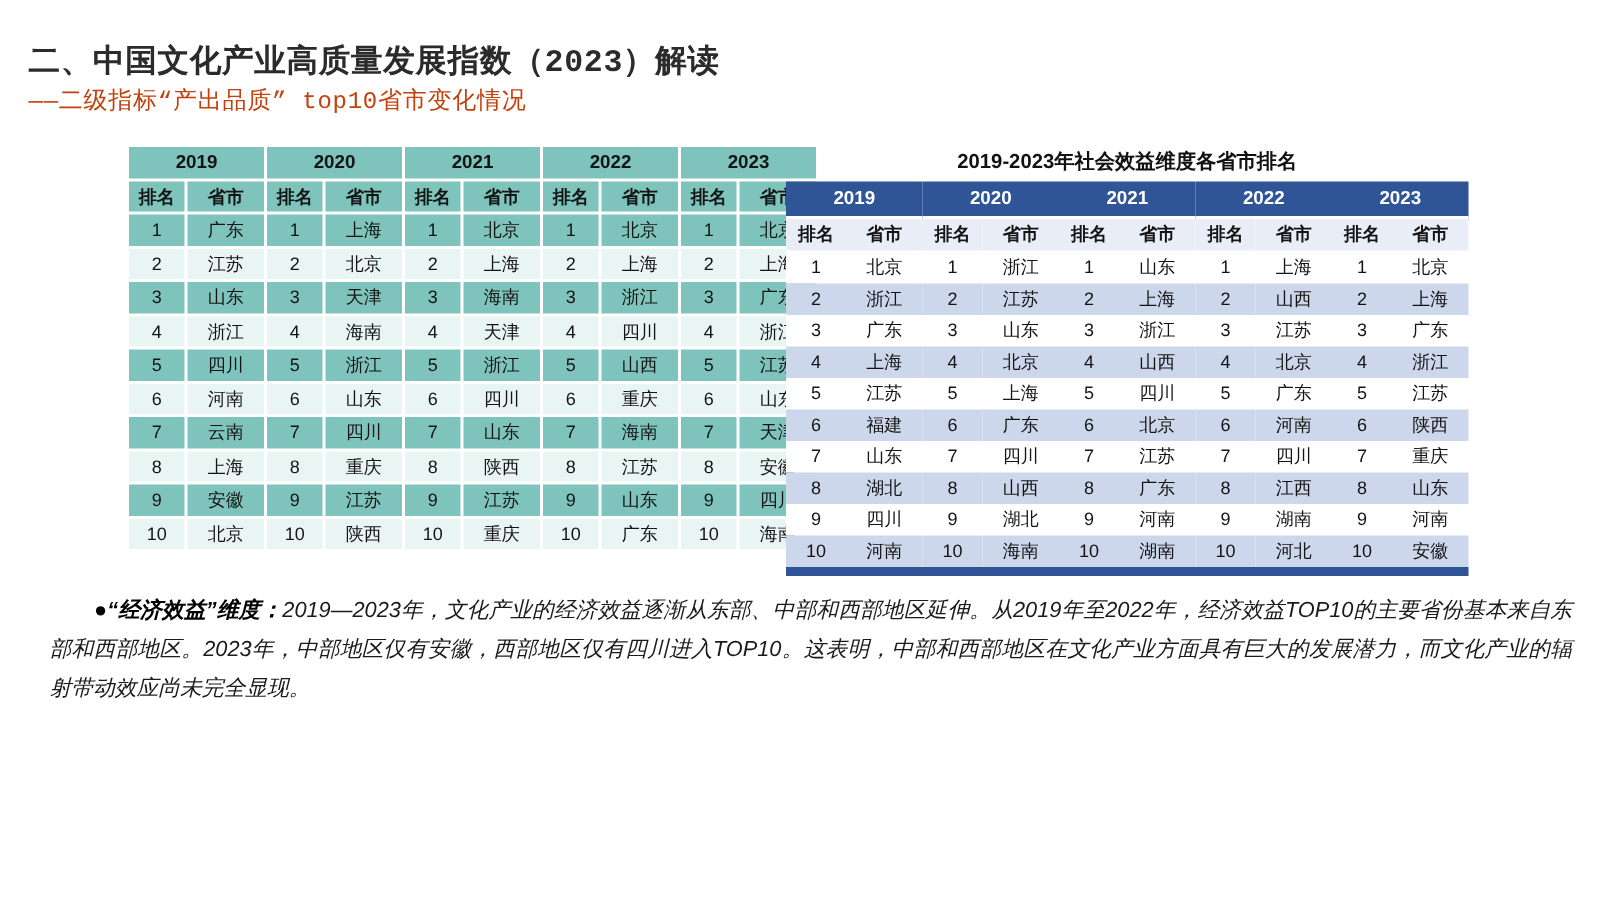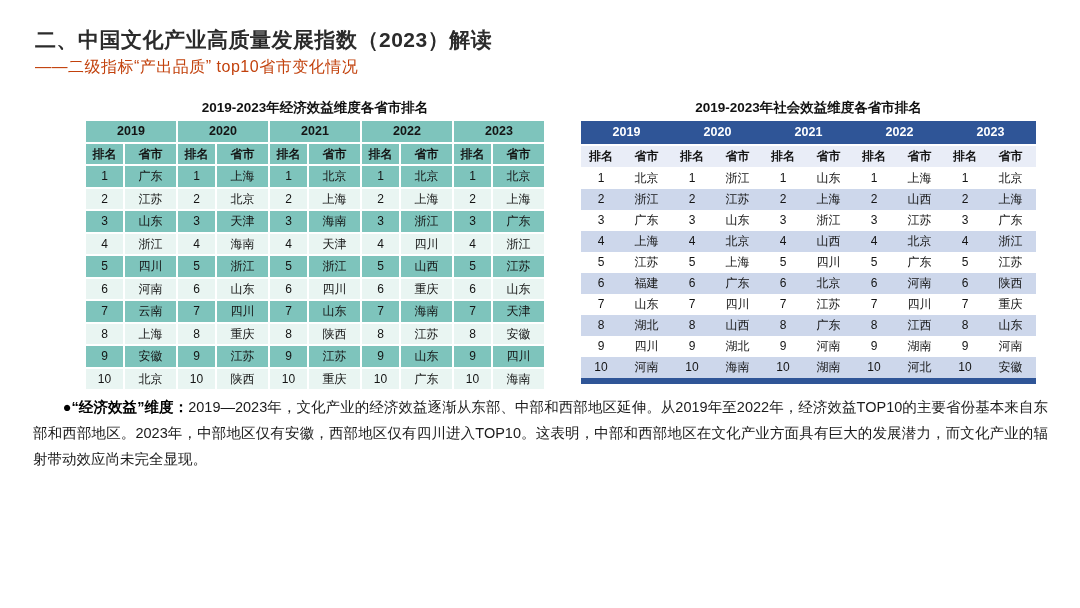--- a/index.html
+++ b/index.html
@@ -4,28 +4,28 @@
 <style>
   * { margin:0; padding:0; box-sizing:border-box; }
   html,body { background:#ffffff; }
   body {
     font-family: "Liberation Sans", "DejaVu Sans", sans-serif;
     width:1080px; height:608px; overflow:hidden;
   }
   .slide { position:relative; width:1080px; height:608px; background:#fff; }
 
   
-  .header { position:absolute; left:35px; top:26px; }
+  .header { position:absolute; left:19px; top:26px;font-family:Liberation Mono, monospace; }
   .header h1 { font-size:21px; font-weight:bold; color:#2b2b2b; letter-spacing:0.5px; }
   .header h2 { font-size:16px; font-weight:normal; color:#c2410c; margin-top:3px; letter-spacing:0.5px; }
 
   
   .panel { position:absolute; top:98px; }
   .panel.econ   { left:86px;  width:458px; }
-  .panel.social { left:581px; width:455px; }
+  .panel.social { left:524px; width:455px; }
   .panel-title { height:20px; line-height:20px; text-align:center; font-size:13.5px; font-weight:bold; color:#111; margin-bottom:3px; }
 
   
   .grid.lt { display:grid; grid-template-columns: repeat(5, 37px 51px); gap:2px; }
   .grid.lt > div { height:20.5px; line-height:20.5px; text-align:center; font-size:12px; color:#141414; }
   .grid.lt > .year    { grid-column: span 2; background:var(--teal); font-weight:bold; font-size:12.5px; }
   .grid.lt > .colhead { background:var(--teal); font-weight:bold; }
   .grid.lt > .teal    { background:var(--teal); }
   .grid.lt > .light   { background:var(--tealLight); }
 
@@ -33,35 +33,34 @@
   .grid.rt { display:grid; grid-template-columns: repeat(5, 40px 51px); }
   .grid.rt > div { height:21px; line-height:21px; text-align:center; font-size:12px; color:#141414; }
   .grid.rt > .year    { grid-column: span 2; background:var(--blueDark); color:#fff; font-weight:bold; font-size:12.5px; height:25px; line-height:23px; border-bottom:2px solid #fff; }
   .grid.rt > .colhead { background:var(--blueHead); font-weight:bold; height:22px; line-height:21px; border-bottom:1px solid #fff; }
   .grid.rt > .white   { background:#ffffff; }
   .grid.rt > .blue    { background:var(--blueLight); }
   .rt-bottom-bar { height:6px; background:var(--blueDark); width:100%; }
 
   
   .notes { position:absolute; left:33px; top:394px; width:1015px; font-size:14.5px; line-height:26px; color:#1a1a1a; }
-  .notes p { text-indent:2.05em; margin-bottom:6px; text-align:justify; }
+  .notes p { text-indent:2.05em; margin-bottom:6px; text-align:justify;font-style:italic; }
   .notes .nlabel { font-weight:bold; color:#000; }
 </style>
 </head>
 <body>
 
 <div class="slide">
 
   <div class="header">
     <h1>二、中国文化产业高质量发展指数（2023）解读</h1>
     <h2>——二级指标“产出品质” top10省市变化情况</h2>
   </div>
 
   <div class="panel econ">
-    <div class="panel-title">2019-2023年经济效益维度各省市排名</div>
     <div class="grid lt">
         <div class="year">2019</div>
         <div class="year">2020</div>
         <div class="year">2021</div>
         <div class="year">2022</div>
         <div class="year">2023</div>
         <div class="colhead">排名</div>
         <div class="colhead">省市</div>
         <div class="colhead">排名</div>
         <div class="colhead">省市</div>

